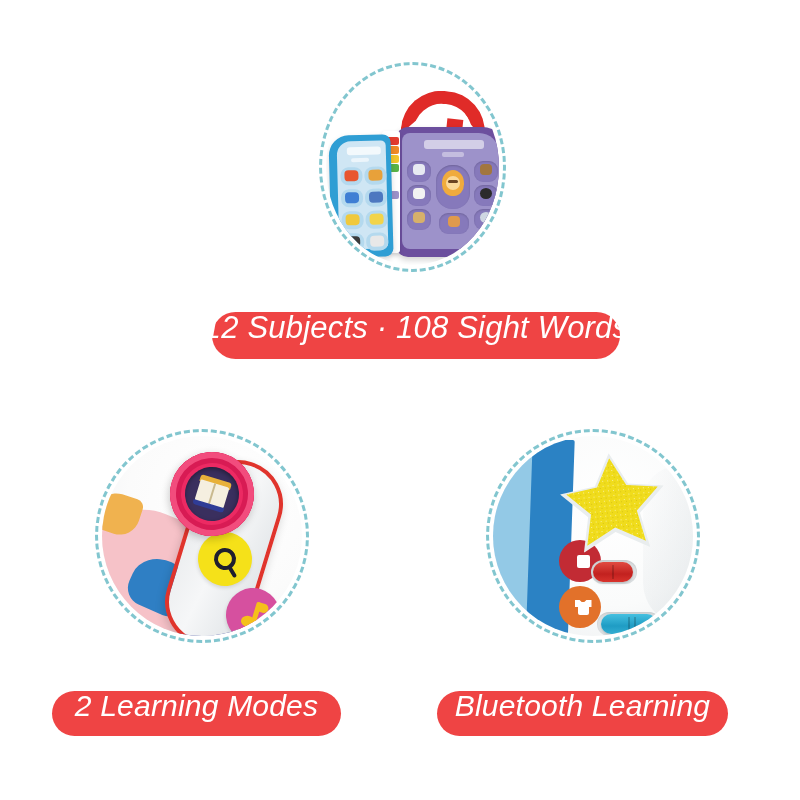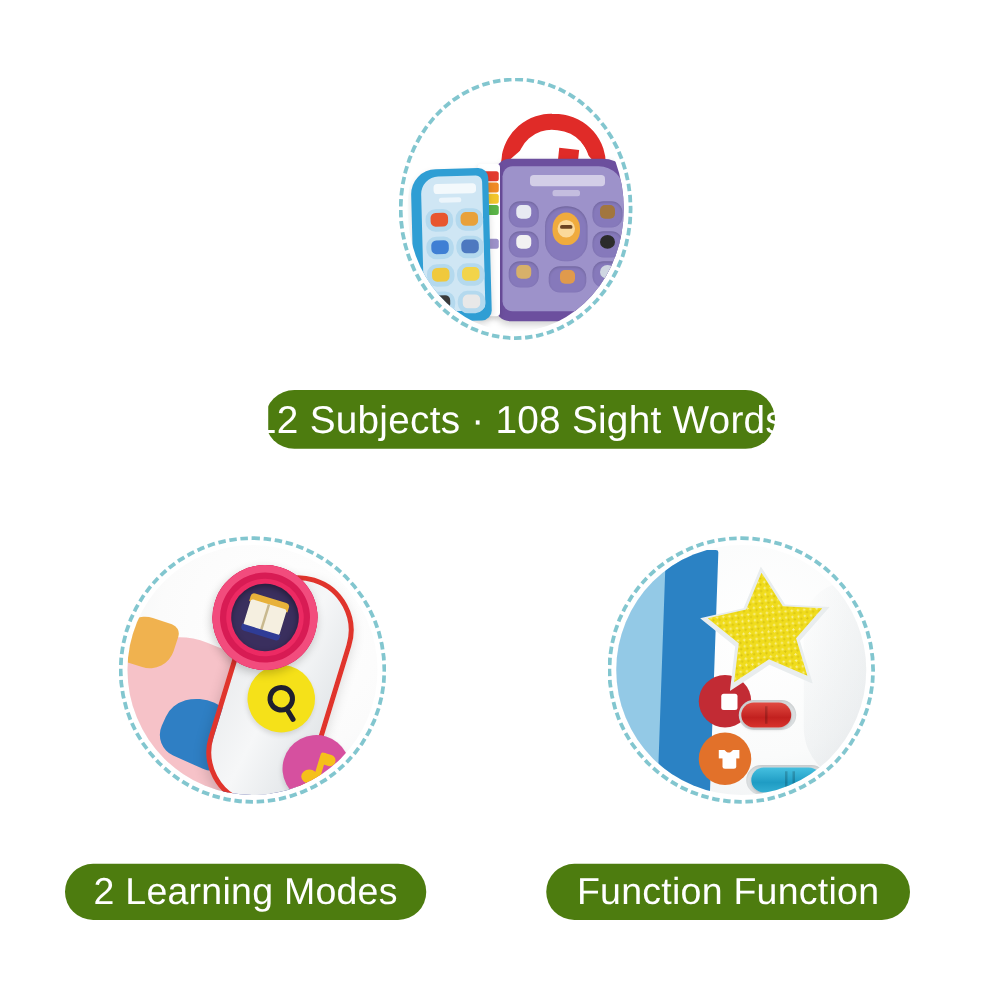--- a/index.html
+++ b/index.html
@@ -35,28 +35,28 @@
     inset: 4px;
     border-radius: 50%;
     overflow: hidden;
     background: #ffffff;
   }
 
   
   .pill {
     position: absolute;
     display: flex;
-    align-items: center;
     justify-content: center;
     border-radius: 999px;
-    background: #4d7c0f;
+    background: #ef4444;
     color: #ffffff;
     letter-spacing: .2px;
     white-space: nowrap;
     box-sizing: border-box;
+    font-style: italic;
   }
   .pill-text {
     font-weight: 400;
     line-height: 1;
     display: block;
   }
   #pill-subjects { left: 212px; top: 312px; width: 408px; height: 47px; }
   #pill-subjects .pill-text { font-size: 31px; }
   #pill-modes { left: 52px; top: 691px; width: 289px; height: 45px; }
   #pill-modes .pill-text { font-size: 30px; }
@@ -720,16 +720,16 @@
         <div class="bt-slider-track bt-track-blue"></div>
         <div class="bt-slider bt-slider-blue">
           <span class="bt-slider-nub" style="left:27px"></span>
           <span class="bt-slider-nub" style="left:33px"></span>
         </div>
       </div>
     </div>
   </div>
 
   <div class="pill" id="pill-bluetooth">
-    <span class="pill-text">Function Function</span>
+    <span class="pill-text">Bluetooth Learning</span>
   </div>
 
 </div>
 
 </body></html>

